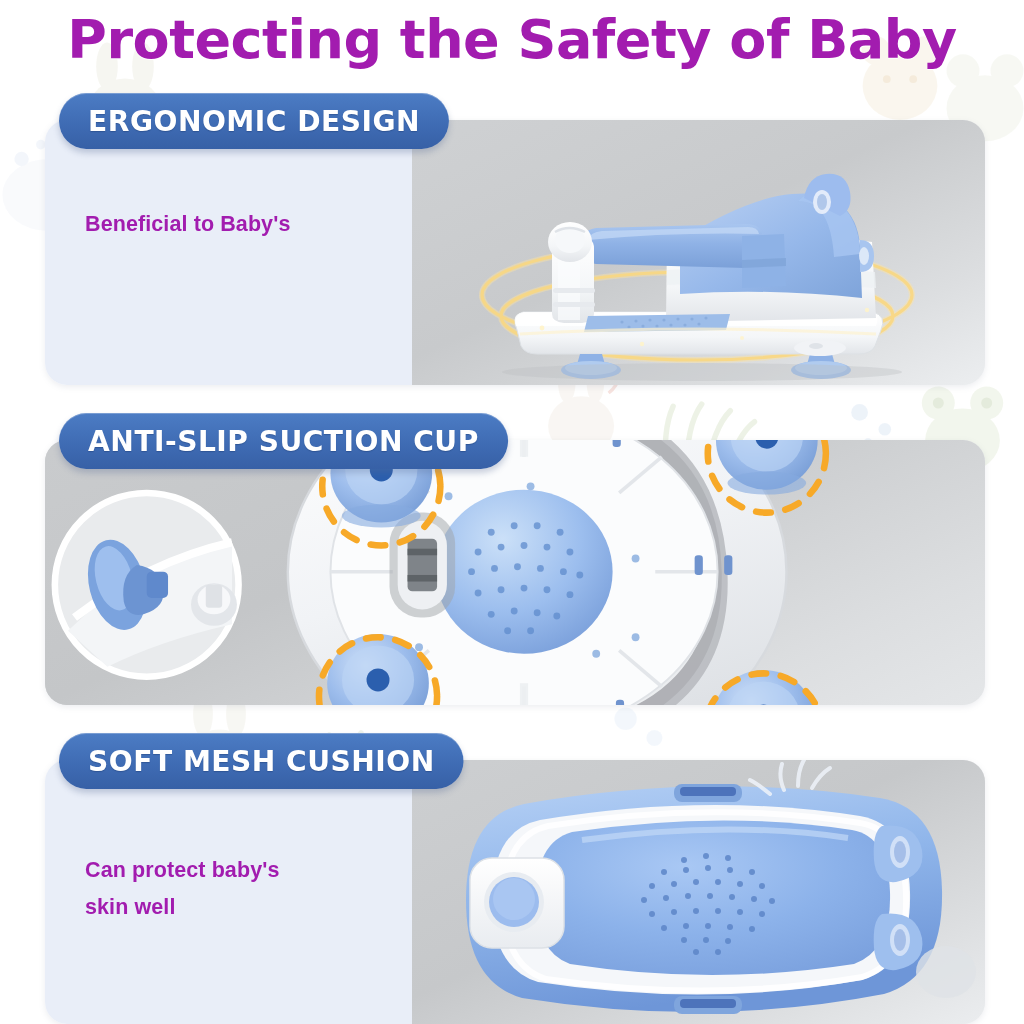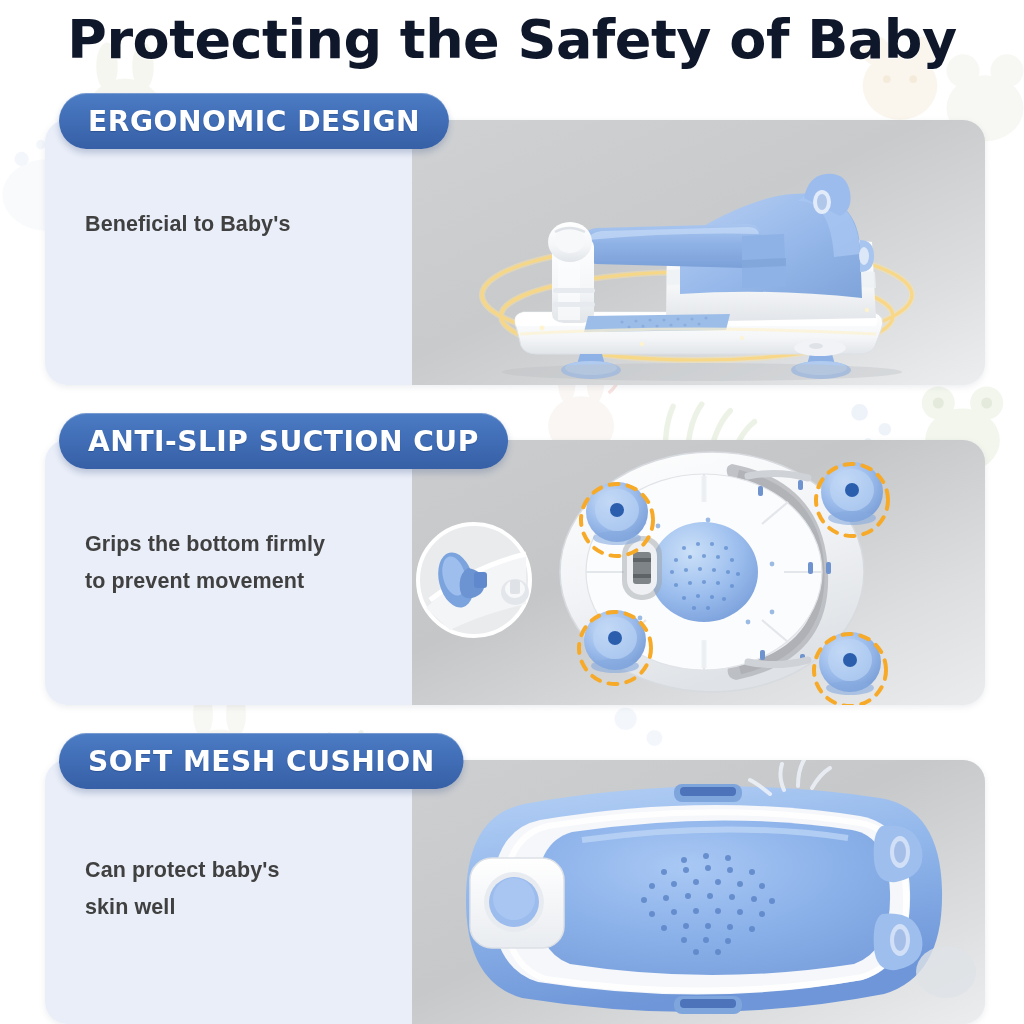--- a/index.html
+++ b/index.html
@@ -22,21 +22,21 @@
 
   
   #page-title {
     position: absolute;
     top: 8px; left: 0; width: 1024px;
     text-align: center;
     z-index: 5;
     font-size: 54px;
     font-weight: bold;
     letter-spacing: -0.5px;
-    color: #0f172a;
+    color: #a21caf;
     font-family: "DejaVu Sans", "Liberation Sans", sans-serif;
     text-shadow: 0 1px 0 rgba(255,255,255,.9);
     white-space: nowrap;
   }
 
   
   .panel {
     position: absolute;
     left: 45px;
     width: 940px;
@@ -92,21 +92,21 @@
     transform: scaleX(.97);
     transform-origin: left center;
   }
 
   
   .body-text {
     position: absolute;
     left: 40px;
     top: 86px;
     width: 300px;
-    color: #404040;
+    color: #a21caf;
     font-size: 21.5px;
     font-weight: bold;
     line-height: 1.72;
     letter-spacing: .1px;
   }
   #panel-3 .body-text { top: 92px; }
 
   
   .seat-side { position:absolute; left:0; top:0; width:100%; height:100%; }
 
@@ -334,26 +334,20 @@
 
         <ellipse cx="290" cy="252" rx="200" ry="9" fill="#b9bcc0" opacity=".35"></ellipse>
       </svg>
     </div>
   </div>
   <div class="badge">ERGONOMIC DESIGN</div>
 </section>
 
 <section class="panel" id="panel-2">
   <div class="panel-inner">
-    <div class="text-side">
-      <div class="body-text">
-        <div>Grips the bottom firmly</div>
-        <div>to prevent movement</div>
-      </div>
-    </div>
     <div class="photo-side">
       <svg viewBox="0 0 573 265" preserveAspectRatio="xMidYMid slice" style="width:100%;height:100%">
         <defs>
           <linearGradient id="p2bg" x1="0" y1="0" x2="1" y2="1">
             <stop offset="0%" stop-color="#cbcdcf"></stop>
               <stop offset="40%" stop-color="#c4c6c8"></stop>
             <stop offset="75%" stop-color="#dcdee0"></stop>
               <stop offset="100%" stop-color="#eaecee"></stop>
           </linearGradient>
           <linearGradient id="shell" x1="0" y1="0" x2="0.4" y2="1">

